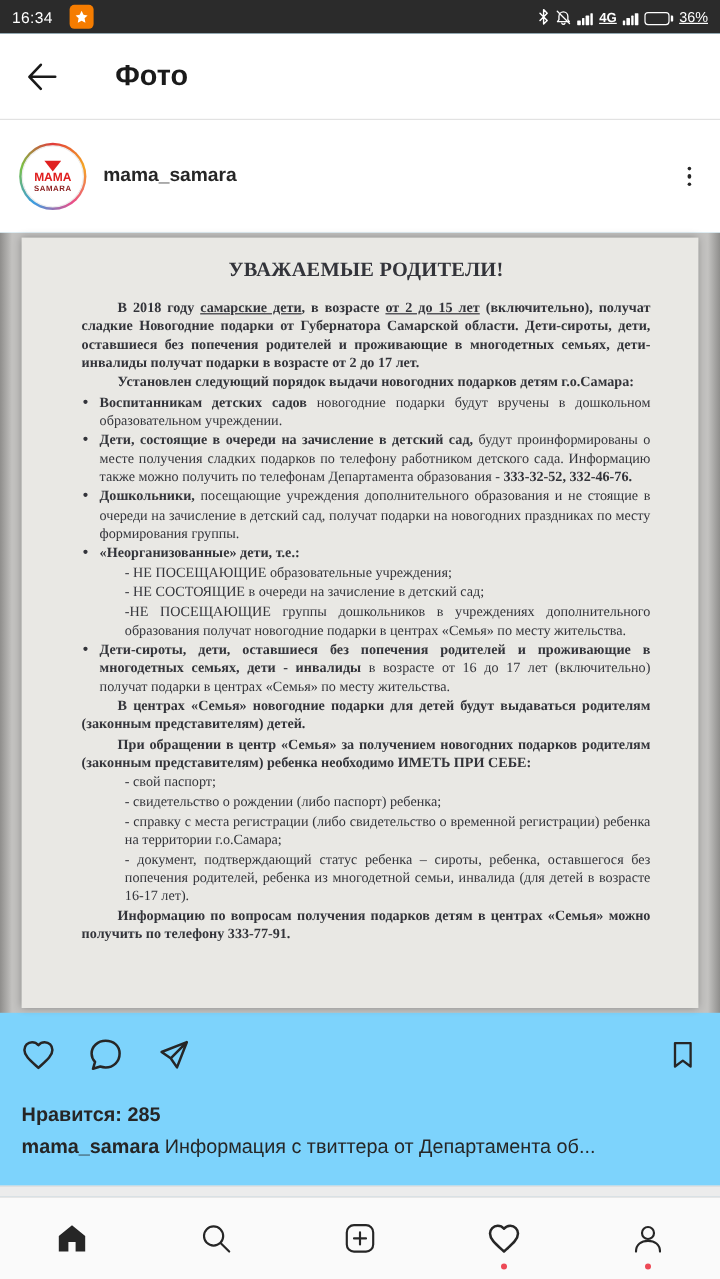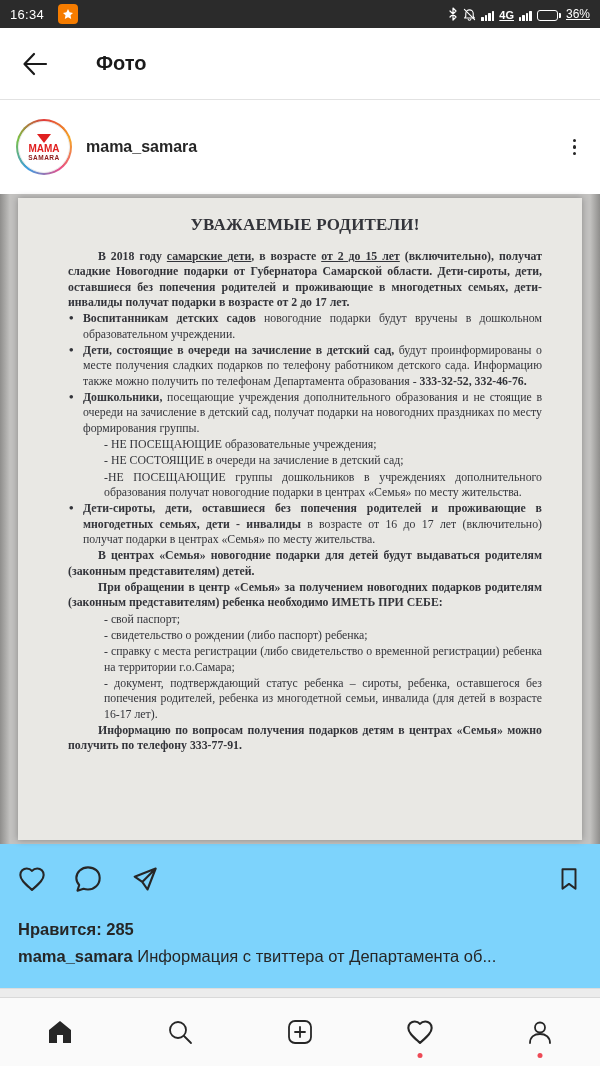--- a/index.html
+++ b/index.html
@@ -22,21 +22,21 @@
   .battery { display:flex; align-items:center; }
   .battery .shell { width:21px; height:11px; border:1px solid #fff; border-radius:3px; padding:1px; }
   .battery .fill { height:100%; width:36%; background:#fff; border-radius:1px; }
   .battery .tip { width:2px; height:5px; background:#fff; border-radius:0 1px 1px 0; margin-left:1px; }
   .pct { font-size:12px; }
 
   
   .app-bar { height:72px; background:#fff; display:flex; align-items:center; padding:0 18px;
              border-bottom:1px solid #e2e2e2; flex:0 0 auto; }
   .back-btn { width:34px; height:34px; display:flex; align-items:center; justify-content:center; cursor:pointer; }
-  .app-title { font-size:20px; font-weight:600; margin-left:44px; color:#1a1a1a; }
+  .app-title { font-size:24px; font-weight:600; margin-left:44px; color:#1a1a1a; }
 
   
   .post-header { height:94px; display:flex; align-items:center; padding:0 16px; background:#fff; flex:0 0 auto; }
   .avatar { width:56px; height:56px; border-radius:50%; padding:2px; cursor:pointer;
             background:conic-gradient(#e23b3b,#f5a623,#e94e8a,#3b9de2,#7bc043,#e23b3b); }
   .avatar-inner { width:100%; height:100%; border-radius:50%; background:#fff; display:flex; flex-direction:column;
                   align-items:center; justify-content:center; overflow:hidden; border:1px solid #eee; }
   .avatar-shield { width:0; height:0; border-left:7px solid transparent; border-right:7px solid transparent;
                    border-top:9px solid #e02020; margin-bottom:1px; }
   .avatar-l1 { font-size:10px; font-weight:bold; color:#e02020; line-height:10px; }
@@ -152,23 +152,25 @@
         <i></i>
         <i></i>
       </span>
   </div>
 
   <div class="post-image">
     <div class="paper">
       <div class="doc-title">УВАЖАЕМЫЕ РОДИТЕЛИ!</div>
       <div>
           <div class="doc-p">В 2018 году <u>самарские дети</u>, в возрасте <u>от 2 до 15 лет</u> (включительно), получат сладкие Новогодние подарки от Губернатора Самарской области. Дети-сироты, дети, оставшиеся без попечения родителей и проживающие в многодетных семьях, дети-инвалиды получат подарки в возрасте от 2 до 17 лет.</div>
+          <div class="doc-p">Установлен следующий порядок выдачи новогодних подарков детям г.о.Самара:</div>
           <div class="doc-bullet"><b>Воспитанникам детских садов</b> новогодние подарки будут вручены в дошкольном образовательном учреждении.</div>
           <div class="doc-bullet"><b>Дети, состоящие в очереди на зачисление в детский сад,</b> будут проинформированы о месте получения сладких подарков по телефону работником детского сада. Информацию также можно получить по телефонам Департамента образования - <b>333-32-52, 332-46-76.</b></div>
           <div class="doc-bullet"><b>Дошкольники,</b> посещающие учреждения дополнительного образования и не стоящие в очереди на зачисление в детский сад, получат подарки на новогодних праздниках по месту формирования группы.</div>
+          <div class="doc-bullet"><b>«Неорганизованные» дети, т.е.:</b></div>
           <div class="doc-sub">- НЕ ПОСЕЩАЮЩИЕ образовательные учреждения;</div>
           <div class="doc-sub">- НЕ СОСТОЯЩИЕ в очереди на зачисление в детский сад;</div>
           <div class="doc-sub">-НЕ ПОСЕЩАЮЩИЕ группы дошкольников в учреждениях дополнительного образования получат новогодние подарки в центрах «Семья» по месту жительства.</div>
           <div class="doc-bullet"><b>Дети-сироты, дети, оставшиеся без попечения родителей и проживающие в многодетных семьях, дети - инвалиды</b> в возрасте от 16 до 17 лет (включительно) получат подарки в центрах «Семья» по месту жительства.</div>
           <div class="doc-p">В центрах «Семья» новогодние подарки для детей будут выдаваться родителям (законным представителям) детей.</div>
           <div class="doc-p">При обращении в центр «Семья» за получением новогодних подарков родителям (законным представителям) ребенка необходимо ИМЕТЬ ПРИ СЕБЕ:</div>
           <div class="doc-sub">- свой паспорт;</div>
           <div class="doc-sub">- свидетельство о рождении (либо паспорт) ребенка;</div>
           <div class="doc-sub">- справку с места регистрации (либо свидетельство о временной регистрации) ребенка на территории г.о.Самара;</div>
           <div class="doc-sub">- документ, подтверждающий статус ребенка – сироты, ребенка, оставшегося без попечения родителей, ребенка из многодетной семьи, инвалида (для детей в возрасте 16-17 лет).</div>

